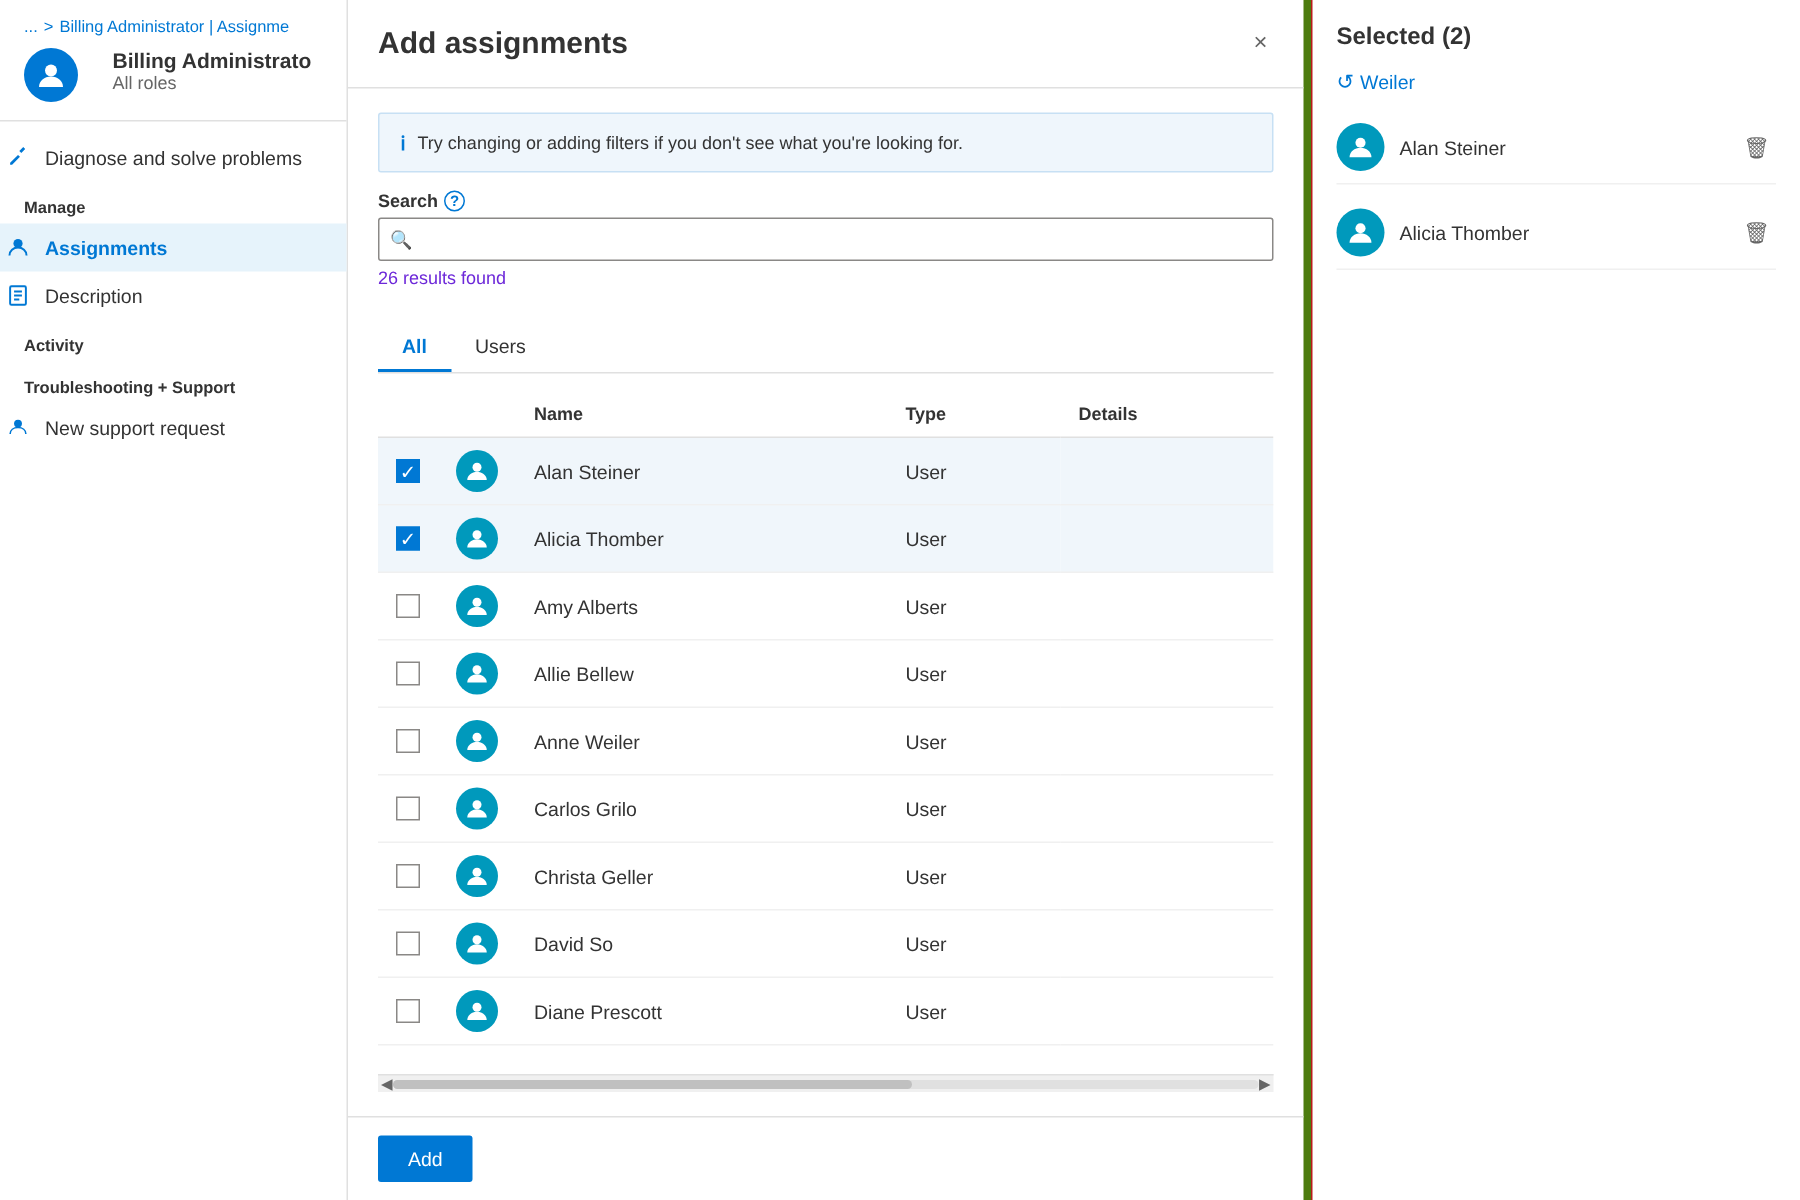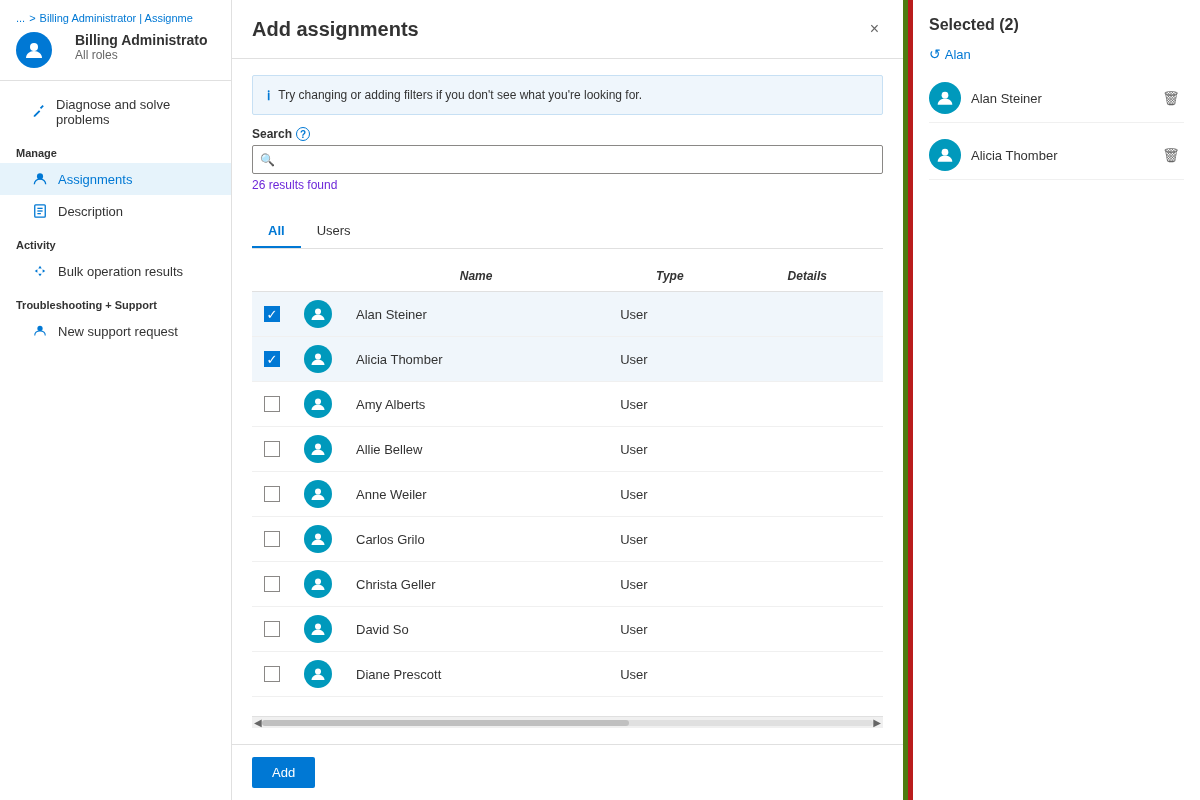--- a/index.html
+++ b/index.html
@@ -10,22 +10,22 @@
     .sidebar-header { padding: 12px 16px; border-bottom: 1px solid #e0e0e0; }
     .sidebar-breadcrumb { display: flex; align-items: center; gap: 4px; font-size: 11px; color: #0078d4; margin-bottom: 8px; }
     .sidebar-title-row { display: flex; align-items: flex-start; gap: 23px; }
     .sidebar-avatar { width: 36px; height: 36px; background: #0078d4; border-radius: 50%; display: flex; align-items: center; justify-content: center; color: white; font-size: 14px; }
     .sidebar-title-text { }
     .sidebar-title-text .title { font-size: 14px; font-weight: 600; color: #333; }
     .sidebar-title-text .subtitle { font-size: 12px; color: #666; }
 
     .sidebar-nav { flex: 1; padding: 8px 0; }
     .sidebar-section-label { font-size: 11px; font-weight: 600; color: #333; padding: 12px 16px 4px 16px; text-transform: none; }
-    .sidebar-item { display: flex; align-items: center; gap: 10px; padding: 8px 32px; cursor: pointer; color: #333; }
-    .sidebar-item.active { background: #e6f3fb; color: #0078d4; font-weight: 400; }
+    .sidebar-item { display: flex; align-items: center; gap: 10px; padding: 8px 4px; cursor: pointer; color: #333; }
+    .sidebar-item.active { background: #e6f3fb; color: #0078d4; font-weight: 700; }
     .sidebar-item .item-icon { width: 16px; height: 16px; display: flex; align-items: center; justify-content: center; color: #0078d4; }
     .sidebar-item .item-label { font-size: 13px; }
 
     
     .main-area { flex: 1; display: flex; flex-direction: column; background: #fff; position: relative; }
     .modal-header { display: flex; align-items: center; justify-content: space-between; padding: 16px 20px; border-bottom: 1px solid #e0e0e0; }
     .modal-title { font-size: 20px; font-weight: 600; color: #333; }
     .modal-close { cursor: pointer; font-size: 16px; color: #666; border: none; background: none; padding: 4px; }
 
     
@@ -40,38 +40,38 @@
     .search-input { width: 100%; padding: 6px 8px 6px 28px; border: 1px solid #8a8886; border-radius: 2px; font-size: 13px; outline: none; }
     .results-count { font-size: 12px; color: #6d28d9; margin-top: 4px; }
 
     
     .tabs { display: flex; gap: 0; border-bottom: 1px solid #e0e0e0; margin-bottom: 0; margin-top: 11px; }
     .tab { padding: 8px 16px; cursor: pointer; font-size: 13px; color: #333; border-bottom: 2px solid transparent; }
     .tab.active { color: #0078d4; border-bottom: 2px solid #0078d4; font-weight: 600; }
 
     
     .users-table { width: 100%; border-collapse: collapse; }
-    .users-table th { text-align: center; padding: 8px 12px; font-size: 12px; font-weight: 600; color: #333; border-bottom: 1px solid #e0e0e0; font-style: italic; }
+    .users-table th { text-align: left; padding: 8px 12px; font-size: 12px; font-weight: 600; color: #333; border-bottom: 1px solid #e0e0e0; }
     .users-table td { padding: 8px 12px; font-size: 13px; color: #333; border-bottom: 1px solid #f0f0f0; vertical-align: middle; }
     .users-table tr.selected-row { background: #f0f6fb; }
     .user-avatar-sm { width: 28px; height: 28px; border-radius: 50%; background: #0099bc; display: flex; align-items: center; justify-content: center; color: white; font-size: 11px; flex-shrink: 0; }
 
     
     .checkbox { width: 16px; height: 16px; border: 1px solid #8a8886; display: flex; align-items: center; justify-content: center; cursor: pointer; flex-shrink: 0; }
     .checkbox.checked { background: #0078d4; border-color: #0078d4; color: white; }
 
     
     .table-wrapper { overflow-y: auto; max-height: 480px; position: relative; }
 
     
     .modal-footer { padding: 12px 20px; border-top: 1px solid #e0e0e0; }
     .btn-add { background: #0078d4; color: white; border: none; padding: 8px 20px; font-size: 13px; cursor: pointer; border-radius: 2px; }
 
     
-    .selected-panel { width: 292px; background: #fff; border-left: 5px solid #b91c1c; padding: 16px; display: flex; flex-direction: column; gap: 12px; flex-shrink: 0; }
+    .selected-panel { width: 326px; background: #fff; border-left: 1px solid #b91c1c; padding: 16px; display: flex; flex-direction: column; gap: 12px; flex-shrink: 0; }
     .selected-header { display: flex; align-items: center; justify-content: space-between; }
     .selected-title { font-size: 16px; font-weight: 600; color: #333; }
     .reset-btn { display: flex; align-items: center; gap: 4px; background: none; border: none; color: #0078d4; font-size: 13px; cursor: pointer; padding: 0; }
     .selected-list { display: flex; flex-direction: column; gap: 8px; }
     .selected-item { display: flex; align-items: center; gap: 10px; padding: 8px 0; border-bottom: 1px solid #f0f0f0; }
     .selected-item-avatar { width: 32px; height: 32px; border-radius: 50%; background: #0099bc; display: flex; align-items: center; justify-content: center; color: white; font-size: 12px; flex-shrink: 0; }
     .selected-item-name { flex: 1; font-size: 13px; color: #333; }
     .delete-btn { background: none; border: none; color: #666; cursor: pointer; font-size: 14px; padding: 2px 4px; }
 
     
@@ -132,28 +132,20 @@
           <rect x="2" y="1" width="12" height="14" rx="1"></rect>
           <line x1="5" y1="5" x2="11" y2="5"></line>
           <line x1="5" y1="8" x2="11" y2="8"></line>
           <line x1="5" y1="11" x2="9" y2="11"></line>
         </svg>
       </div>
       <span class="item-label">Description</span>
     </div>
 
     <div class="sidebar-section-label">Activity</div>
-    <div class="sidebar-item">
-      <div class="item-icon">
-        <svg width="14" height="14" viewBox="0 0 16 16" fill="#0078d4">
-          <path d="M8 2l2 3H6l2-3zm0 12l-2-3h4l-2 3zM2 8l3-2v4L2 8zm12 0l-3 2V6l3 2z"></path>
-        </svg>
-      </div>
-      <span class="item-label">Bulk operation results</span>
-    </div>
 
     <div class="sidebar-section-label">Troubleshooting + Support</div>
     <div class="sidebar-item">
       <div class="item-icon">
         <svg width="14" height="14" viewBox="0 0 16 16" fill="#0078d4">
           <circle cx="8" cy="5" r="3"></circle>
           <path d="M2 13c0-3 2.5-5 6-5s6 2 6 5" stroke="#0078d4" stroke-width="1.2" fill="none"></path>
         </svg>
       </div>
       <span class="item-label">New support request</span>
@@ -368,21 +360,21 @@
         <button class="btn-add">Add</button>
       </div>
     </div>
 
     <div class="selected-panel">
       <div class="selected-header">
         <span class="selected-title">Selected (2)</span>
       </div>
       <button class="reset-btn">
         <span style="font-size:14px;">↺</span>
-        <span>Alan</span>
+        <span>Weiler</span>
       </button>
       <div class="selected-list" id="selected-list">
       <div class="selected-item">
     <div class="selected-item-avatar">
       <svg width="18" height="18" viewBox="0 0 16 16" fill="white">
                 <circle cx="8" cy="5.5" r="3"></circle>
                 <path d="M1.5 14c0-3 3-5.5 6.5-5.5s6.5 2.5 6.5 5.5" fill="white"></path>
               </svg>
     </div>
     <span class="selected-item-name">Alan Steiner</span>

